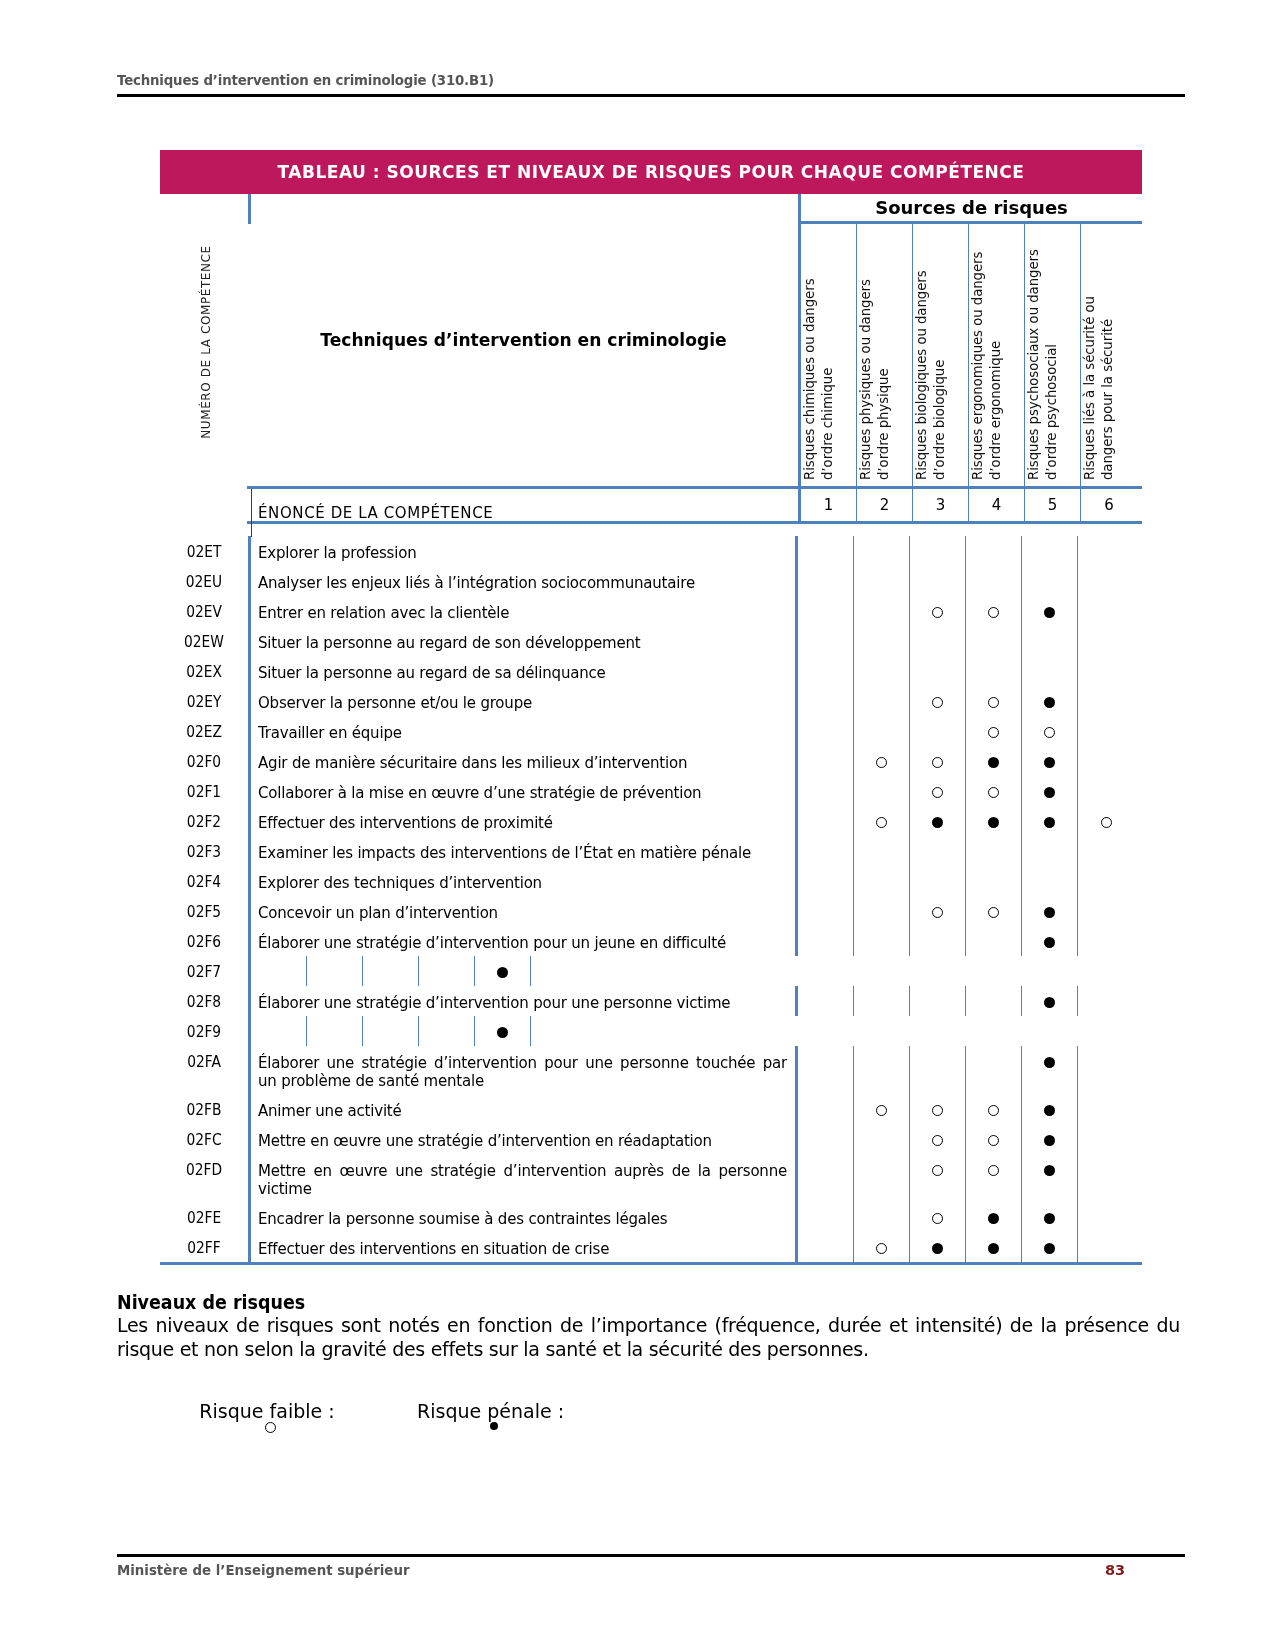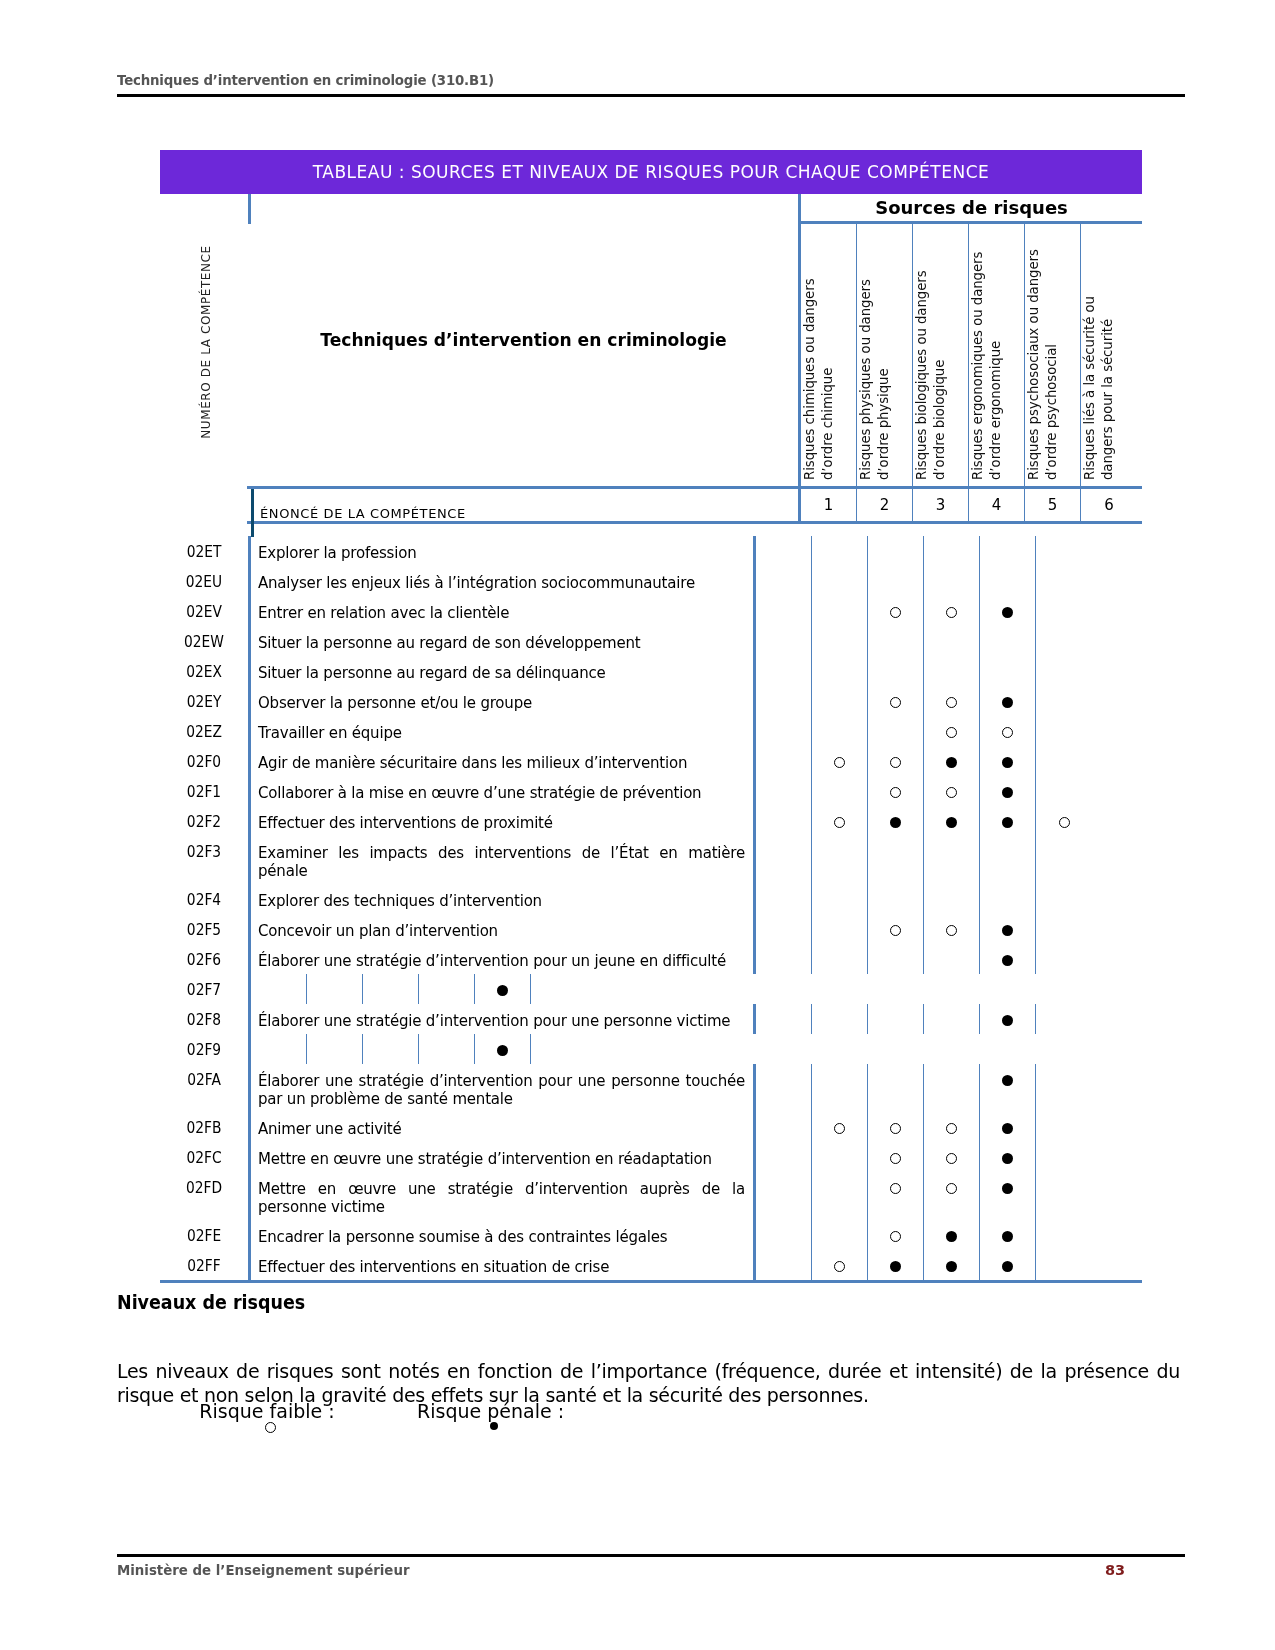--- a/index.html
+++ b/index.html
@@ -2,54 +2,54 @@
 <html><head>
 <meta charset="utf-8">
 <style>
   html, body { margin: 0; padding: 0; background: #ffffff; }
   body { width: 1275px; height: 1650px; position: relative; font-family: "DejaVu Sans", sans-serif; color: #000; overflow: hidden; }
   .page-header { position: absolute; left: 117px; top: 72px; width: 1068px; }
   .page-header .title { font-family: "DejaVu Sans", sans-serif; font-weight: bold; font-size: 14.5px; color: #555; letter-spacing: -0.2px; transform: scaleX(0.92); transform-origin: left; white-space: nowrap; }
   .page-header .rule { position: absolute; left: 0; top: 22px; width: 1068px; height: 3px; background: #000; }
 
   .table-wrap { position: absolute; left: 160px; top: 150px; width: 982px; }
-  .banner { height: 44px; background: #6d28d9; color: #fff; font-weight: normal; font-size: 17px; letter-spacing: 0.5px; display: flex; align-items: center; justify-content: center; }
+  .banner { height: 44px; background: #be185d; color: #fff; font-weight: bold; font-size: 17px; letter-spacing: 0.5px; display: flex; align-items: center; justify-content: center; }
 
   .hdr { position: relative; height: 342px; }
   .num-label { position: absolute; left: 0; top: 0; width: 88px; height: 342px; }
   .num-label span { position: absolute; left: 46px; top: 148px; transform: translate(-50%,-50%) rotate(-90deg); white-space: nowrap; font-size: 12px; letter-spacing: 0.6px; color: #222; }
   .vline-left-top { position: absolute; left: 88px; top: 0; width: 3px; height: 30px; background: #4f81bd; }
   .prog-title { position: absolute; left: 91px; top: 0; width: 545px; height: 290px; display: flex; align-items: center; justify-content: center; font-weight: bold; font-size: 18px; transform: scaleX(0.95); }
   .sources { position: absolute; left: 638px; top: 0; width: 344px; height: 342px; }
   .sources .sources-title { position: absolute; left: 0; top: 0; width: 344px; height: 30px; display: flex; align-items: center; justify-content: center; font-weight: bold; font-size: 18px; border-left: 3px solid #4f81bd; border-bottom: 3px solid #4f81bd; box-sizing: border-box; }
   .sources .col-heads { position: absolute; left: 0; top: 30px; width: 344px; height: 262px; display: flex; border-left: 3px solid #4f81bd; box-sizing: border-box; }
   .col-head { position: relative; width: 56px; height: 262px; border-right: 1.5px solid #4f81bd; box-sizing: border-box; }
   .col-head:last-child { border-right: none; }
   .col-head span { position: absolute; left: 50%; bottom: 6px; transform-origin: left bottom; transform: translate(8px,0) rotate(-90deg); width: 240px; font-size: 13.2px; line-height: 18px; color: #111; white-space: normal; }
 
   .subhdr { position: absolute; left: 0; top: 292px; width: 982px; height: 32px; border-top: 3px solid #4f81bd; border-bottom: 3px solid #4f81bd; box-sizing: content-box; }
-  .subhdr .enonce { position: absolute; left: 91px; top: 0; height: 48px; display: flex; align-items: center; padding-left: 6px; font-size: 13px; letter-spacing: 0.6px; border-left: 3px solid #0c4a6e; }
+  .subhdr .enonce { position: absolute; left: 91px; top: 0; height: 48px; display: flex; align-items: center; padding-left: 6px; font-size: 15px; letter-spacing: 0.6px; border-left: 1px solid #0c4a6e; }
   .subhdr .nums { position: absolute; left: 638px; top: 0; width: 344px; height: 32px; display: flex; border-left: 3px solid #4f81bd; box-sizing: border-box; }
   .subhdr .nums div { width: 56px; height: 32px; display: flex; align-items: center; justify-content: center; font-size: 15px; border-right: 1.5px solid #4f81bd; box-sizing: border-box; }
   .subhdr .nums div:last-child { border-right: none; }
   .subhdr .left-cut { position: absolute; left: -1px; top: -3px; width: 88px; height: 38px; background: #fff; }
 
   .body-rows { position: relative; margin-top: 0; border-bottom: 3px solid #4f81bd; }
   .row { position: relative; display: flex; min-height: 30px; }
   .row .code { width: 88px; padding-top: 7px; text-align: center; font-size: 15px; transform: scaleX(0.92); box-sizing: border-box; }
-  .row .stmt { width: 505px; border-left: 3px solid #4f81bd; padding: 8px 8px 4px 7px; font-size: 15px; line-height: 18px; box-sizing: border-box; text-align: justify; letter-spacing: -0.2px; }
+  .row .stmt { width: 547px; border-left: 3px solid #4f81bd; padding: 8px 8px 4px 7px; font-size: 15px; line-height: 18px; box-sizing: border-box; text-align: justify; letter-spacing: -0.2px; }
   .row .cells { display: flex; width: 344px; border-left: 3px solid #4f81bd; box-sizing: border-box; }
   .row .cell { width: 56px; border-right: 1.5px solid #4f81bd; box-sizing: border-box; display: flex; justify-content: center; padding-top: 11px; }
   .row .cell:last-child { border-right: none; }
   .dot-low { width: 11px; height: 11px; border: 1.5px solid #000; border-radius: 50%; box-sizing: border-box; }
   .dot-high { width: 11px; height: 11px; background: #000; border-radius: 50%; }
 
   .levels { position: absolute; left: 117px; top: 1291px; width: 1063px; }
   .levels .h { font-weight: bold; font-size: 19px; transform: scaleX(0.92); transform-origin: left; white-space: nowrap; }
-  .levels .p { font-size: 19px; line-height: 24px; text-align: justify; letter-spacing: -0.3px; margin-top: 46px; }
+  .levels .p { font-size: 19px; line-height: 24px; text-align: justify; letter-spacing: -0.3px; }
   .legend { position: absolute; left: 117px; top: 1400px; font-size: 19px; display: flex; }
   .legend .item { display: flex; align-items: center; flex-direction: column; }
   .legend .item.low { width: 300px; }
   .legend .sym-low { display: inline-block; width: 9px; height: 9px; border: 1.3px solid #000; border-radius: 50%; margin-left: 6px; }
   .legend .sym-high { display: inline-block; width: 8px; height: 8px; background: #000; border-radius: 50%; margin-left: 6px; }
 
   .page-footer { position: absolute; left: 117px; top: 1554px; width: 1068px; }
   .page-footer .rule { width: 1068px; height: 3px; background: #000; }
   .page-footer .left { position: absolute; left: 0; top: 8px; font-weight: bold; font-size: 14.5px; color: #555; transform: scaleX(0.92); transform-origin: left; white-space: nowrap; }
   .page-footer .right { position: absolute; left: 988px; top: 8px; font-weight: bold; font-size: 14.5px; color: #7f1d1d; }

